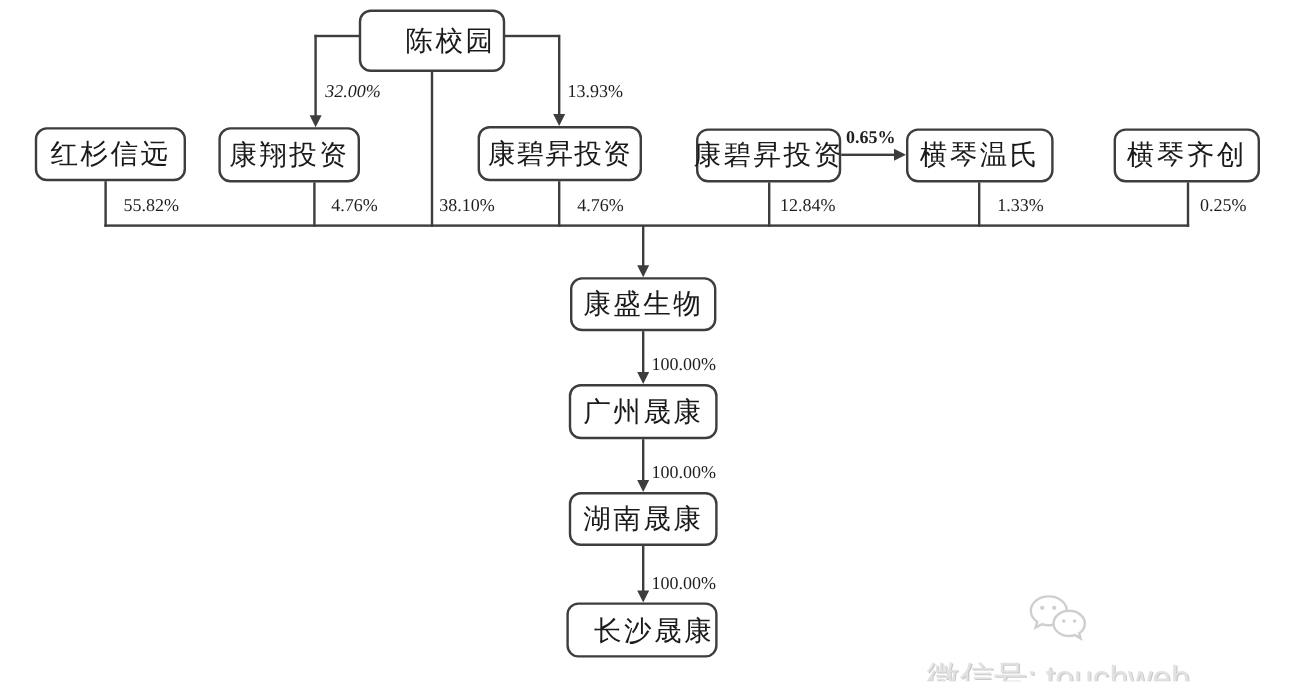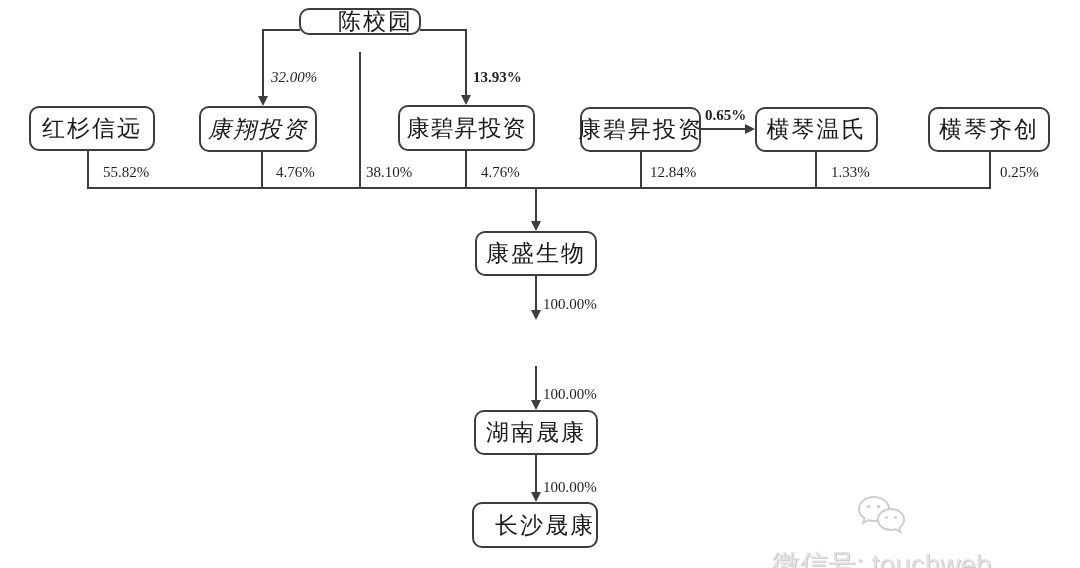--- a/index.html
+++ b/index.html
@@ -105,53 +105,56 @@
 
   <div class="line" style="left:535px; top:276px; width:2px; height:36px;"></div>
   <div class="arrow-down" style="left:531px; top:310px;"></div>
 
   <div class="line" style="left:535px; top:366px; width:2px; height:36px;"></div>
   <div class="arrow-down" style="left:531px; top:400px;"></div>
 
   <div class="line" style="left:535px; top:455px; width:2px; height:39px;"></div>
   <div class="arrow-down" style="left:531px; top:492px;"></div>
 
-  <div class="node" style="left:299px; top:8px;  width:122px; height:27px;padding-left:31px;">
+  <div class="node" style="left:299px; top:8px;  width:122px; height:52px;padding-left:31px;">
     <span>陈校园</span>
   </div>
   <div class="node" style="left:29px;  top:106px; width:126px; height:45px;">
     <span>红杉信远</span>
   </div>
-  <div class="node" style="left:199px; top:106px; width:118px; height:46px;font-style:italic;">
+  <div class="node" style="left:182px; top:106px; width:118px; height:46px;">
     <span>康翔投资</span>
   </div>
   <div class="node" style="left:398px; top:105px; width:137px; height:46px; letter-spacing:1px;">
     <span>康碧昇投资</span>
   </div>
   <div class="node" style="left:580px; top:107px; width:121px; height:45px;">
     <span>康碧昇投资</span>
   </div>
   <div class="node" style="left:755px; top:107px; width:123px; height:45px;">
     <span>横琴温氏</span>
   </div>
   <div class="node" style="left:928px; top:107px; width:122px; height:45px;">
     <span>横琴齐创</span>
   </div>
   <div class="node" style="left:475px; top:231px; width:122px; height:45px;">
     <span>康盛生物</span>
   </div>
+  <div class="node" style="left:474px; top:320px; width:124px; height:46px;">
+    <span>广州晟康</span>
+  </div>
   <div class="node" style="left:474px; top:410px; width:124px; height:45px;">
     <span>湖南晟康</span>
   </div>
   <div class="node" style="left:472px; top:502px; width:126px; height:46px;padding-left:20px;">
     <span>长沙晟康</span>
   </div>
 
   <div class="pct" style="left:271px; top:69px;font-style:italic;">32.00%</div>
-  <div class="pct" style="left:473px; top:69px;font-weight:bold;">13.93%</div>
+  <div class="pct" style="left:473px; top:69px;">13.93%</div>
   <div class="pct" style="left:103px; top:164px;">55.82%</div>
   <div class="pct" style="left:276px; top:164px;">4.76%</div>
   <div class="pct" style="left:366px; top:164px;">38.10%</div>
   <div class="pct" style="left:481px; top:164px;">4.76%</div>
   <div class="pct" style="left:650px; top:164px;">12.84%</div>
   <div class="pct" style="left:705px; top:107px;font-weight:bold;">0.65%</div>
   <div class="pct" style="left:831px; top:164px;">1.33%</div>
   <div class="pct" style="left:1000px; top:164px;">0.25%</div>
   <div class="pct" style="left:543px; top:296px;">100.00%</div>
   <div class="pct" style="left:543px; top:386px;">100.00%</div>

